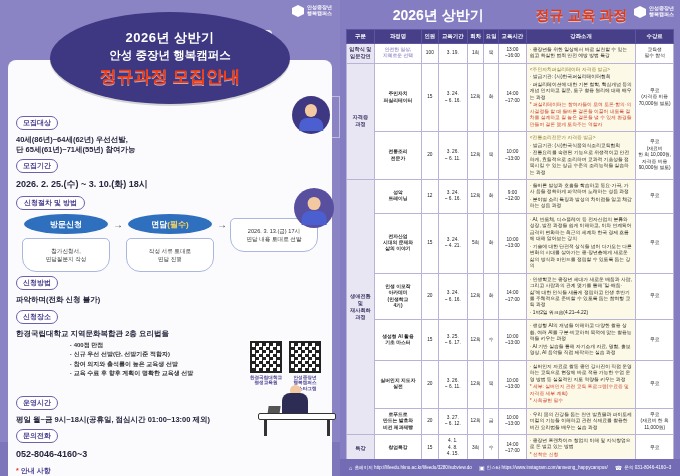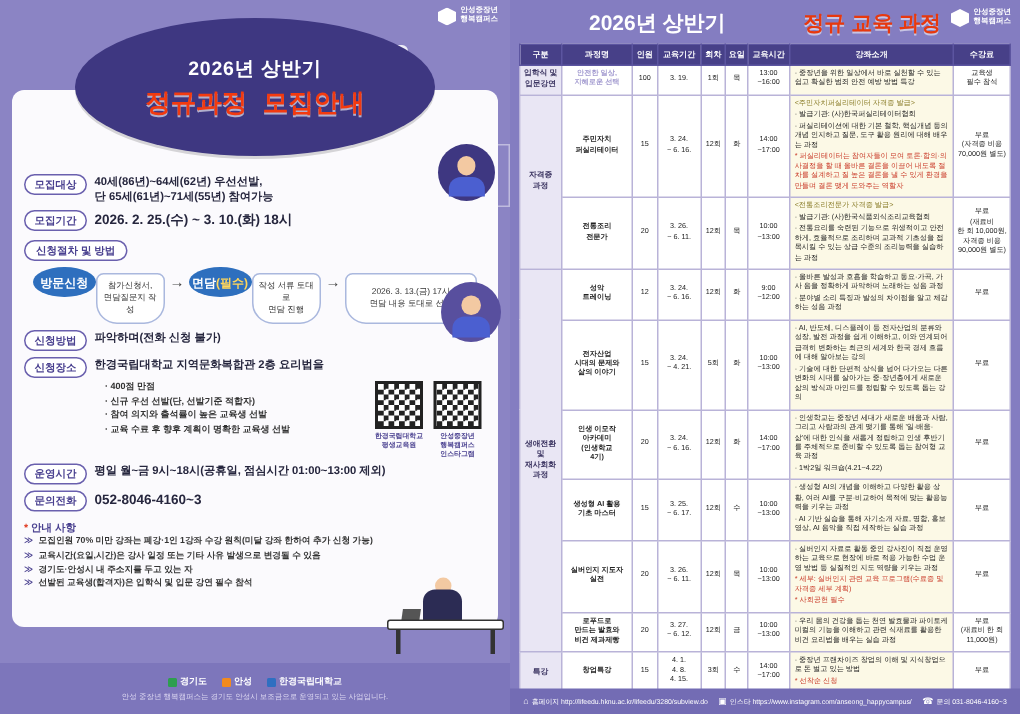--- a/index.html
+++ b/index.html
@@ -14,29 +14,29 @@
   .sk4{left:58px;top:56px;width:22px;height:20px;border-radius:2px;}
   .cloud{position:absolute;background:rgba(255,255,255,.85);border-radius:10px;height:8px;}
   .cl1{left:238px;top:30px;width:34px;}
   .cl2{left:10px;top:64px;width:22px;background:rgba(255,255,255,.5);}
   .logo-left{position:absolute;right:8px;top:5px;display:flex;align-items:center;gap:3px;}
   .hex{width:12px;height:12px;background:#fff;clip-path:polygon(50% 0,100% 25%,100% 75%,50% 100%,0 75%,0 25%);}
   .logo-txt{font-size:5px;color:#fff;line-height:1.15;font-weight:bold;}
   .oval{position:relative;z-index:3;width:240px;height:92px;margin:12px auto 0;background:#3e3781;border-radius:50%;display:flex;flex-direction:column;align-items:center;justify-content:center;box-shadow:0 2px 0 rgba(0,0,0,.15);}
   .oval .t1{color:#fff;font-weight:bold;font-size:13px;letter-spacing:.5px;}
   .oval .t2{color:#fff;font-weight:bold;font-size:11.5px;margin-top:1px;}
-  .oval .t3{color:#f23a10;font-weight:800;font-size:17px;margin-top:2px;text-shadow:0 1px 0 rgba(255,255,255,.6);font-family:Liberation Mono, monospace;}
+  .oval .t3{color:#f23a10;font-weight:800;font-size:17px;margin-top:2px;text-shadow:0 1px 0 rgba(255,255,255,.6);}
   .card{position:relative;z-index:2;margin:-44px 8px 0;background:#fbfafd;border-radius:8px;padding:52px 8px 6px;min-height:300px;}
-  .row{display:flex;align-items:flex-start;gap:5px;margin-top:4px;}
+  .row{display:flex;align-items:flex-start;gap:5px;margin-top:4px;flex-direction:column;}
   .pill{flex:0 0 auto;border:1px solid #6a60ae;border-radius:9px;padding:1px 6px;color:#4a4190;font-weight:bold;font-size:7px;background:#fff;white-space:nowrap;}
   .rtxt{font-size:7.5px;font-weight:bold;color:#26263e;line-height:1.35;white-space:pre-line;}
   .period .big{font-size:9px;}
   .badge{display:inline-block;border:1px solid #6a60ae;border-radius:9px;padding:1px 7px;color:#4a4190;font-weight:bold;font-size:7px;background:#fff;margin-top:6px;}
   .steps{display:flex;align-items:flex-start;justify-content:center;gap:3px;margin-top:4px;}
-  .step{width:88px;display:flex;flex-direction:row;}
+  .step{width:88px;display:flex;flex-direction:column;align-items:center;}
   .soval{width:84px;height:20px;border-radius:50%;display:flex;align-items:center;justify-content:center;color:#fff;font-weight:bold;font-size:8px;}
   .soval.blue{background:#2e6fbe;}
   .soval.purple{background:#584f9e;}
   .soval .paren{color:#ffd65a;}
   .bubble{margin-top:4px;width:82px;min-height:26px;background:#fff;border:1px solid #aab8de;border-radius:5px 5px 14px 14px;display:flex;align-items:center;justify-content:center;font-size:5.6px;color:#333;text-align:center;line-height:1.5;white-space:pre-line;padding:3px 2px;}
   .arrow{font-size:10px;color:#444;margin-top:5px;}
   .info-rows .rtxt{font-weight:bold;}
   .crit{display:flex;gap:6px;margin-top:2px;}
   .bullets{flex:1;margin-left:54px;}
   .bullets div{font-size:6px;color:#333;font-weight:bold;line-height:1.6;}
@@ -103,20 +103,21 @@
     <div class="cloud cl2"></div>
 
     <div class="logo-left">
       <span class="hex"></span>
       <span class="logo-txt" style="white-space:pre-line">안성중장년
 행복캠퍼스</span>
     </div>
 
     <div class="oval">
       <div class="t1">2026년 상반기</div>
+      <div class="t2">안성 중장년 행복캠퍼스</div>
       <div class="t3">정규과정 모집안내</div>
     </div>
 
     <div class="person il-top"></div>
     <div class="person il-mid"></div>
 
     <div class="card">
       <div class="row">
         <span class="pill">모집대상</span>
         <span class="rtxt">40세(86년)~64세(62년) 우선선발,

